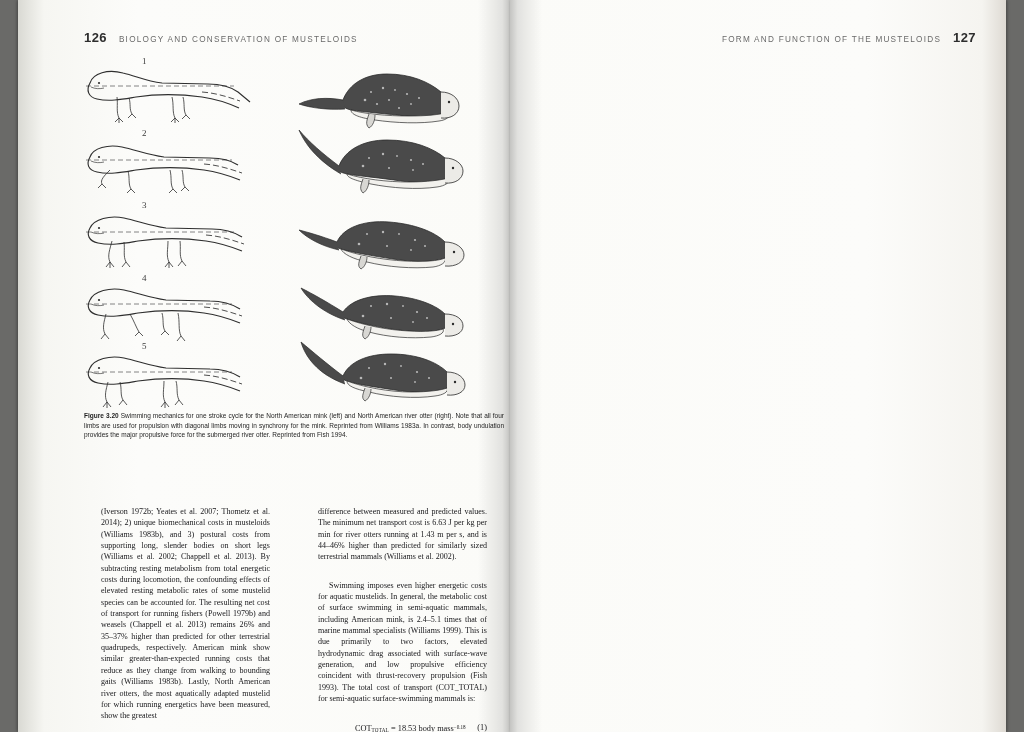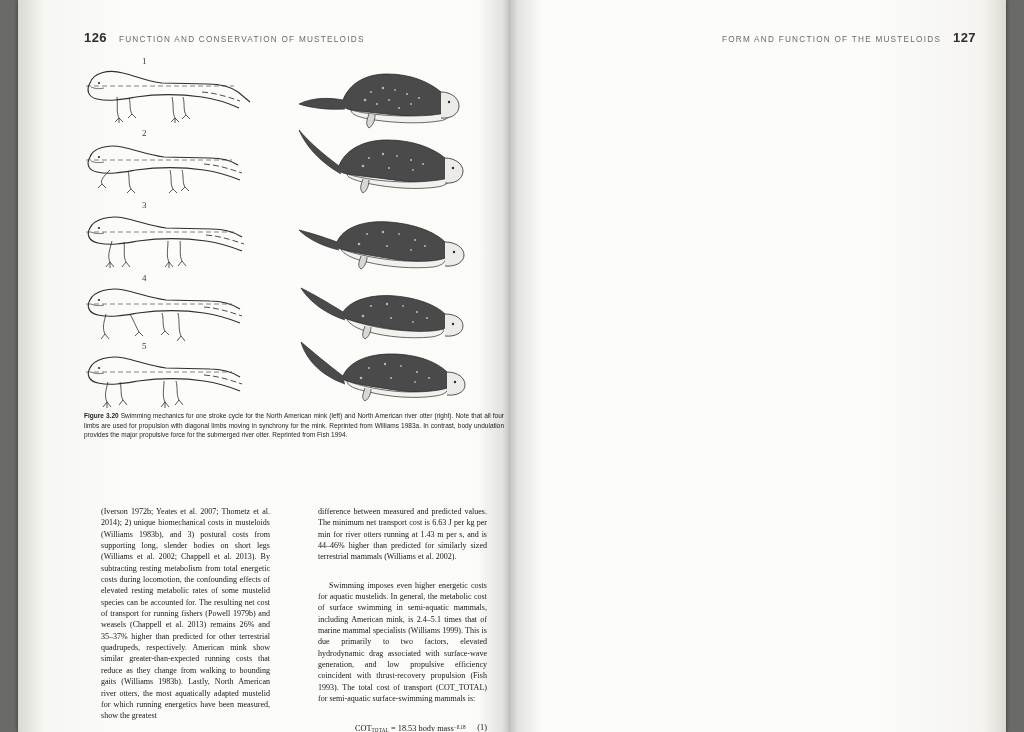--- a/index.html
+++ b/index.html
@@ -163,21 +163,21 @@
 <body>
 
 <div class="spread">
 
   <div class="edge-left"></div>
   <div class="edge-right"></div>
 
   <div class="page page-left">
 
     <div class="running-head rh-left">
-      <span class="folio">126</span><span>FUNCTION AND CONSERVATION OF MUSTELOIDS</span>
+      <span class="folio">126</span><span>BIOLOGY AND CONSERVATION OF MUSTELOIDS</span>
     </div>
 
     <div class="figure-block">
       <div class="fig-canvas">
         <svg width="418" height="350" viewBox="0 0 418 350">
           <defs>
 
             <g id="mink">
 
               <path d="M4 20 C10 10, 26 6, 40 10 C52 13, 60 18, 74 20 L128 21 C140 21, 150 24, 158 29 L172 39" fill="none" stroke="#2b2b2b" stroke-width="1.1" stroke-linecap="round"></path>

